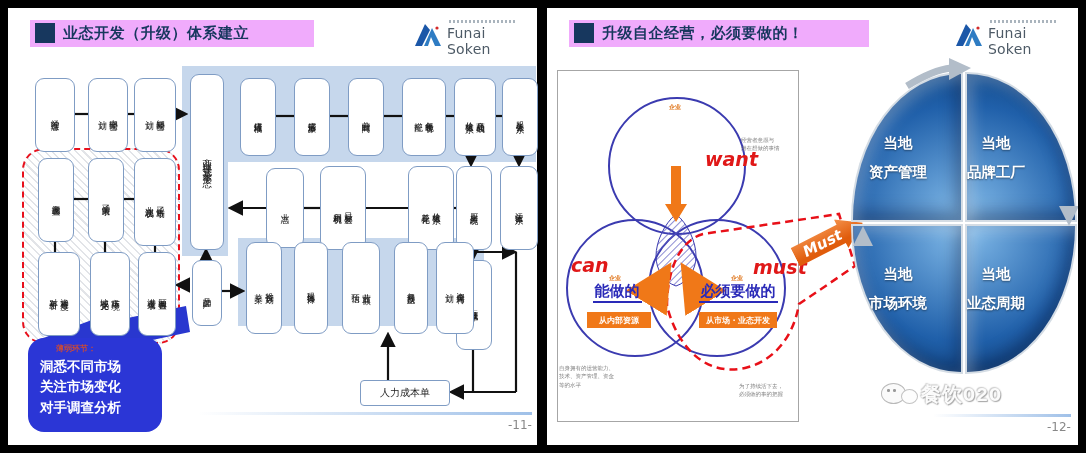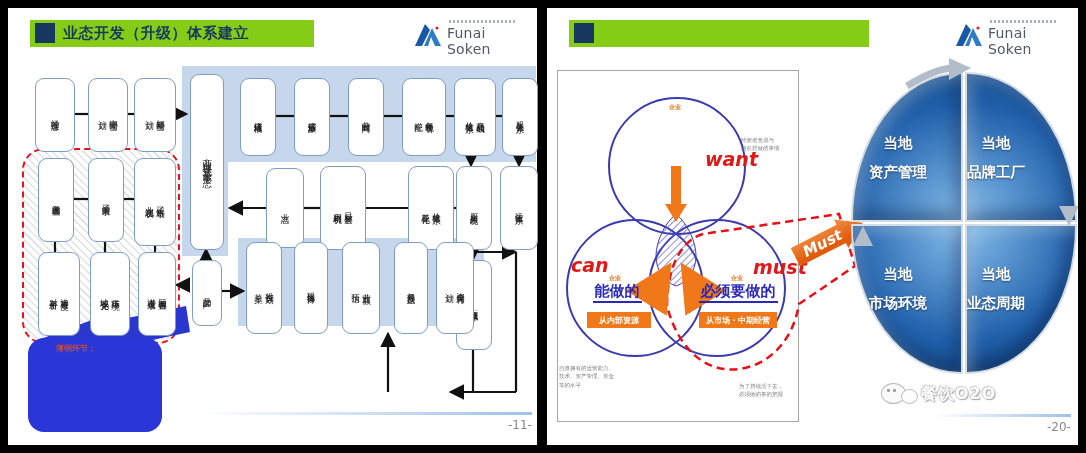--- a/index.html
+++ b/index.html
@@ -3,21 +3,21 @@
 <meta charset="utf-8">
 <style>
   html,body{margin:0;padding:0;}
   body{width:1086px;height:453px;background:#000;font-family:"DejaVu Sans","Liberation Sans",sans-serif;overflow:hidden;}
   #stage{position:relative;width:1086px;height:453px;background:#000;}
   .slide{position:absolute;top:8px;height:437px;background:#fff;}
   #slideL{left:8px;width:529px;}
   #slideR{left:547px;width:531px;}
 
   
-  .tbar{position:absolute;left:22px;top:12px;height:27px;background:#84cc16;}
+  .tbar{position:absolute;left:22px;top:12px;height:27px;background:#f0abfc;}
   .tsq{position:absolute;left:5px;top:3px;width:20px;height:20px;background:#17375e;}
   .ttext{position:absolute;left:33px;top:4px;font-size:15px;font-weight:bold;color:#17375e;white-space:nowrap;letter-spacing:.5px;}
 
   
   .logo{position:absolute;right:8px;top:10px;width:116px;height:36px;}
   .logo .tag{position:absolute;left:36px;top:2px;width:66px;height:3px;
     background:repeating-linear-gradient(90deg,#aab4bd 0 2px,transparent 2px 4px);}
   .logo .btext{position:absolute;left:34px;top:7px;font-size:14px;color:#4d5a66;letter-spacing:.2px;}
 
   
@@ -68,22 +68,22 @@
     background:radial-gradient(circle at 5% 5%,#7db6e6,#2060aa 62%,#0b3c74);}
 
   
   .wm{position:absolute;left:334px;top:372px;display:flex;align-items:center;}
   .wm .bub{position:relative;width:40px;height:28px;}
   .wm .b1{position:absolute;left:0;top:3px;width:23px;height:19px;border-radius:50%;
     border:1.5px solid #b9b9b9;background:#fafafa;}
   .wm .b2{position:absolute;left:20px;top:9px;width:15px;height:13px;border-radius:50%;
     border:1.5px solid #c3c3c3;background:#fdfdfd;}
   .wm .eye{position:absolute;width:2.5px;height:2.5px;border-radius:50%;background:#9a9a9a;}
-  .wm .wtext{font-size:16px;font-weight:bold;color:#fbfbfb;letter-spacing:1px;
-    text-shadow:1px 1px 1px #a8a8a8,-1px -1px 1px #cfcfcf,0 0 2px #9a9a9a;}
+  .wm .wtext{font-size:20px;font-weight:bold;color:#fbfbfb;letter-spacing:1px;
+    text-shadow:1px 1px 1px #a8a8a8,-1px -1px 1px #cfcfcf,0 0 2px #9a9a9a;font-family:Liberation Mono, monospace;}
 </style>
 </head>
 <body>
 
 <div id="stage">
 
   <div class="slide" id="slideL">
 
     <div class="tbar" style="width:284px;">
       <div class="tsq"></div>
@@ -243,33 +243,40 @@
 预估</span>
       </div>
     <div class="vbox" style="left:386px;top:234px;width:32px;height:90px;">
         <span class="vtext">每月损益</span>
       </div>
     <div class="vbox" style="left:428px;top:234px;width:36px;height:90px;">
         <span class="vtext">资金周转
 计划</span>
       </div>
 
+    <div class="hbox" style="left:352px;top:372px;width:88px;height:24px;">
+        <span>人力成本单</span>
+      </div>
 
     <div class="callout">
       <div class="ctag">薄弱环节：</div>
+      <div class="cline">洞悉不同市场
+关注市场变化
+对手调查分析</div>
     </div>
 
     <div class="bline" style="left:190px;top:404px;width:334px;"></div>
     <div class="pageno" style="left:500px;top:410px;">-11-</div>
   </div>
 
   <div class="slide" id="slideR">
 
     <div class="tbar" style="width:300px;">
       <div class="tsq"></div>
+      <div class="ttext">升级自企经营，必须要做的！</div>
     </div>
 
     <div class="logo">
       <svg width="32" height="30" style="position:absolute;left:0;top:2px;">
         <polygon points="2,26 12,4 17,10 9,26" fill="#1b57a8"></polygon>
         <polygon points="11,26 19,8 28,26 22,26 18,17 15,26" fill="#2e7cc3"></polygon>
         <circle cx="24" cy="8" r="1.6" fill="#d42a2a"></circle>
       </svg>
       <div class="tag"></div>
       <div class="btext">Funai Soken</div>
@@ -305,21 +312,21 @@
     <div class="vlabel" style="left:62px;top:266px;">企业</div>
     <div class="vhead" style="left:38px;top:274px;width:64px;font-size:15px;"><span>能做的</span></div>
     <div class="obox" style="left:40px;top:304px;width:64px;height:16px;font-size:8px;">从内部资源</div>
     <div class="note" style="left:12px;top:356px;width:86px;">自身拥有的运营能力、
 技术、资产管理、资金
 等的水平</div>
 
     <div class="vtag" style="left:206px;top:248px;">must</div>
     <div class="vlabel" style="left:184px;top:266px;">企业</div>
     <div class="vhead" style="left:146px;top:274px;width:90px;font-size:15px;"><span>必须要做的</span></div>
-    <div class="obox" style="left:152px;top:304px;width:78px;height:16px;font-size:8px;">从市场・中期经营</div>
+    <div class="obox" style="left:152px;top:304px;width:78px;height:16px;font-size:8px;">从市场・业态开发</div>
     <div class="note" style="left:192px;top:374px;width:58px;">为了持续活下去，
 必须做的事的把握</div>
 
     <div class="ribbon">
         <span>Must</span>
       </div>
 
     <div class="q q-tl">
       <div class="qt" style="padding:22px 0 0 16px;">
           <div>当地</div>
@@ -356,16 +363,16 @@
       <div class="bub">
         <div class="b1"></div>
           <div class="b2"></div>
         <div class="eye" style="left:6px;top:9px;"></div>
         <div class="eye" style="left:12px;top:9px;"></div>
       </div>
       <div class="wtext">餐饮O2O</div>
     </div>
 
     <div class="bline" style="left:386px;top:406px;width:138px;"></div>
-    <div class="pageno" style="left:500px;top:412px;">-20-</div>
+    <div class="pageno" style="left:500px;top:412px;">-12-</div>
   </div>
 
 </div>
 
 </body></html>

